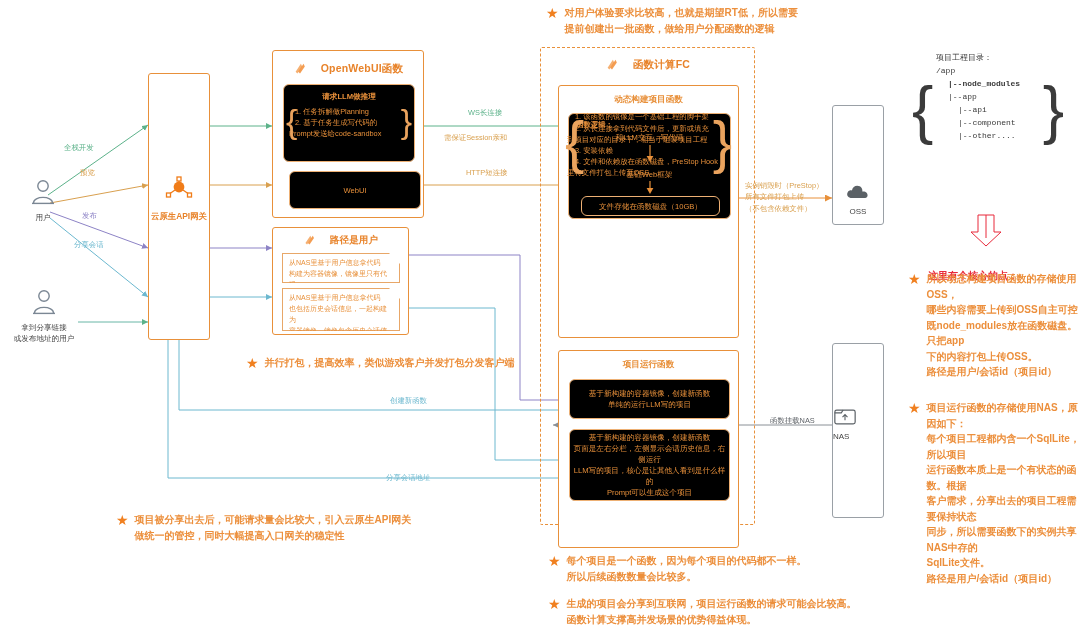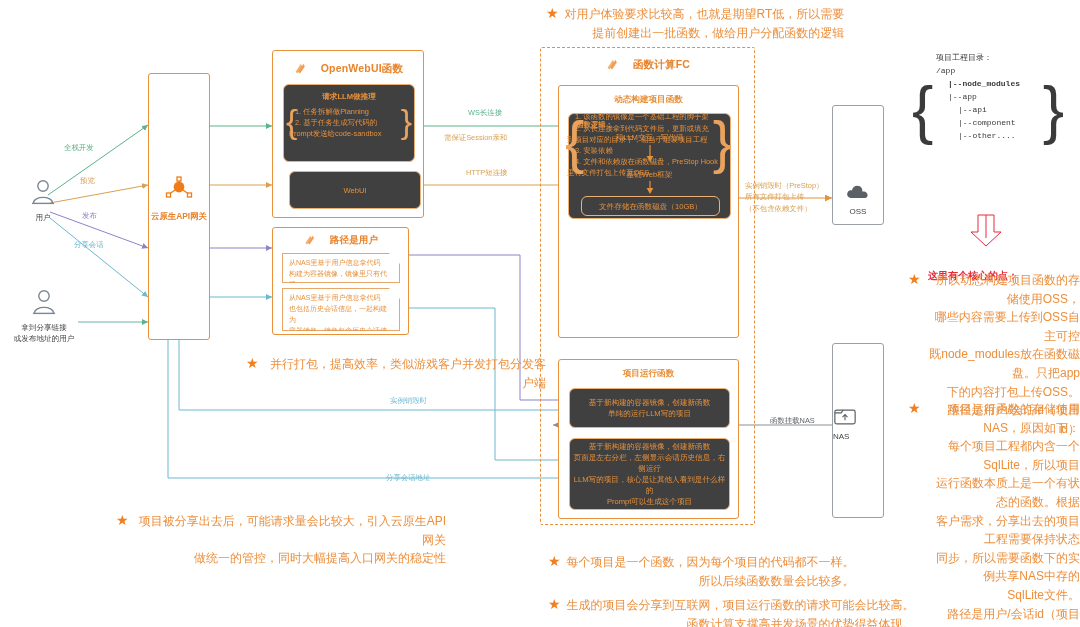--- a/index.html
+++ b/index.html
@@ -11,21 +11,21 @@
   #canvas{position:absolute;inset:0;}
   svg.lines{position:absolute;left:0;top:0;width:1080px;height:627px;pointer-events:none;}
 
   .node{position:absolute;box-sizing:border-box;}
 
   
   .box-orange{
     border:1.2px solid #e8903a;border-radius:3px;background:#fff;
   }
   .box-orange-soft{
-    border:1px solid #edb074;border-radius:6px;background:#404040;
+    border:1px solid #edb074;border-radius:6px;background:#000000;
   }
   .box-grey{
     border:1.2px solid #9aa0a6;border-radius:3px;background:#fff;
   }
   .dashed-region{
     border:1.4px dashed #e8903a;border-radius:2px;background:transparent;
   }
 
   .hdr{
     display:flex;align-items:center;justify-content:center;gap:14px;
@@ -45,21 +45,21 @@
   .lbl{position:absolute;font-size:7.4px;white-space:nowrap;}
   .lbl-green{color:#5cb28a;}
   .lbl-orange{color:#d9a04f;}
   .lbl-purple{color:#8d83c6;}
   .lbl-cyan{color:#6cb8cf;}
   .lbl-grey{color:#5f6368;}
 
   
   .ann{position:absolute;display:flex;gap:6px;align-items:flex-start;}
   .star{flex:0 0 auto;color:#f08020;font-size:14px;line-height:1;margin-top:1px;}
-  .ann-txt{color:#ec8f3c;font-size:12px;line-height:1.55;font-weight:normal;white-space:pre-line;text-align:right;}
+  .ann-txt{color:#ec8f3c;font-size:10px;line-height:1.55;font-weight:bold;white-space:pre-line;}
 
   
   .actor{position:absolute;text-align:center;width:70px;}
   .actor .cap{font-size:7.6px;color:#444;line-height:1.45;margin-top:2px;white-space:pre-line;}
 
   
   .note{
     position:absolute;box-sizing:border-box;
     border:1px solid #e8a768;background:#fff;
     padding:4px 6px;
@@ -168,21 +168,21 @@
         <rect x="23.5" y="19" width="4" height="4" fill="none" stroke="#f07c18" stroke-width="1.3"></rect>
         <line x1="15" y1="7" x2="15" y2="9" stroke="#f07c18" stroke-width="1.3"></line>
         <line x1="11" y1="16" x2="6" y2="19.5" stroke="#f07c18" stroke-width="1.3"></line>
         <line x1="19" y1="16" x2="24" y2="19.5" stroke="#f07c18" stroke-width="1.3"></line>
       </svg>
       <div style="color:#e8832a;font-size:8.4px;font-weight:bold;margin-top:3px;">云原生API网关</div>
     </div>
   </div>
 
   <div class="lbl lbl-green" style="left:64px;top:143px;">全栈开发</div>
-  <div class="lbl lbl-orange" style="left:80px;top:176px;text-align:center;">预览</div>
+  <div class="lbl lbl-orange" style="left:80px;top:168px;text-align:center;">预览</div>
   <div class="lbl lbl-purple" style="left:82px;top:211px;">发布</div>
   <div class="lbl lbl-cyan" style="left:74px;top:240px;">分享会话</div>
 
   <div class="node box-orange" style="left:272px;top:50px;width:152px;height:168px;">
     <div class="hdr hdr-lg" style="margin-top:11px;">
       <svg width="14" height="14" viewBox="0 0 16 16">
         <path d="M3,11 L9,2 L10.5,5 L5,13 Z" fill="#f3a259" opacity=".85"></path>
         <path d="M6,11 L12,2 L13.5,5 L8,13 Z" fill="#f07c18" opacity=".75"></path>
       </svg>
       <span>OpenWebUI函数</span>
@@ -217,21 +217,21 @@
       <span>路径是用户</span>
     </div>
     <div class="note" style="left:9px;top:25px;width:118px;height:30px;white-space:pre-line;">从NAS里基于用户信息拿代码
 构建为容器镜像，镜像里只有代码</div>
     <div class="note" style="left:9px;top:60px;width:118px;height:43px;white-space:pre-line;">从NAS里基于用户信息拿代码
 也包括历史会话信息，一起构建为
 容器镜像，镜像包含历史会话信息
 和代码</div>
   </div>
 
-  <div class="lbl lbl-cyan" style="left:390px;top:396px;">实例销毁时</div>
+  <div class="lbl lbl-cyan" style="left:390px;top:396px;">创建新函数</div>
   <div class="lbl lbl-cyan" style="left:386px;top:473px;">分享会话地址</div>
 
   <div class="node dashed-region" style="left:540px;top:47px;width:215px;height:478px;">
     <div class="hdr hdr-lg" style="margin-top:10px;">
       <svg width="14" height="14" viewBox="0 0 16 16">
         <path d="M3,11 L9,2 L10.5,5 L5,13 Z" fill="#f3a259" opacity=".85"></path>
         <path d="M6,11 L12,2 L13.5,5 L8,13 Z" fill="#f07c18" opacity=".75"></path>
       </svg>
       <span>函数计算FC</span>
     </div>
@@ -270,21 +270,21 @@
       <div class="ltext">3. 安装依赖</div>
       <div class="ltext">4. 文件和依赖放在函数磁盘，PreStop Hook</div>
       <div class="ltext" style="margin-left:-8px;">里将文件打包上传至OSS</div>
     </div>
   </div>
 
   <div class="lbl lbl-orange" style="left:745px;top:180px;white-space:pre-line;line-height:1.55;">实例销毁时（PreStop）
 所有文件打包上传
 （不包含依赖文件）</div>
 
-  <div class="node box-orange" style="left:558px;top:359px;width:181px;height:160px;">
+  <div class="node box-orange" style="left:558px;top:350px;width:181px;height:198px;">
     <div class="ctext ctext-b" style="margin-top:7px;font-size:8.6px;">项目运行函数</div>
     <div class="node box-orange-soft" style="left:10px;top:28px;width:161px;height:40px;display:flex;align-items:center;justify-content:center;">
       <div class="ctext" style="white-space:pre-line;">基于新构建的容器镜像，创建新函数
 单纯的运行LLM写的项目</div>
     </div>
     <div class="node box-orange-soft" style="left:10px;top:78px;width:161px;height:72px;display:flex;align-items:center;justify-content:center;">
       <div class="ctext" style="white-space:pre-line;">基于新构建的容器镜像，创建新函数
 页面是左右分栏，左侧显示会话历史信息，右侧运行
 LLM写的项目，核心是让其他人看到是什么样的
 Prompt可以生成这个项目</div>

